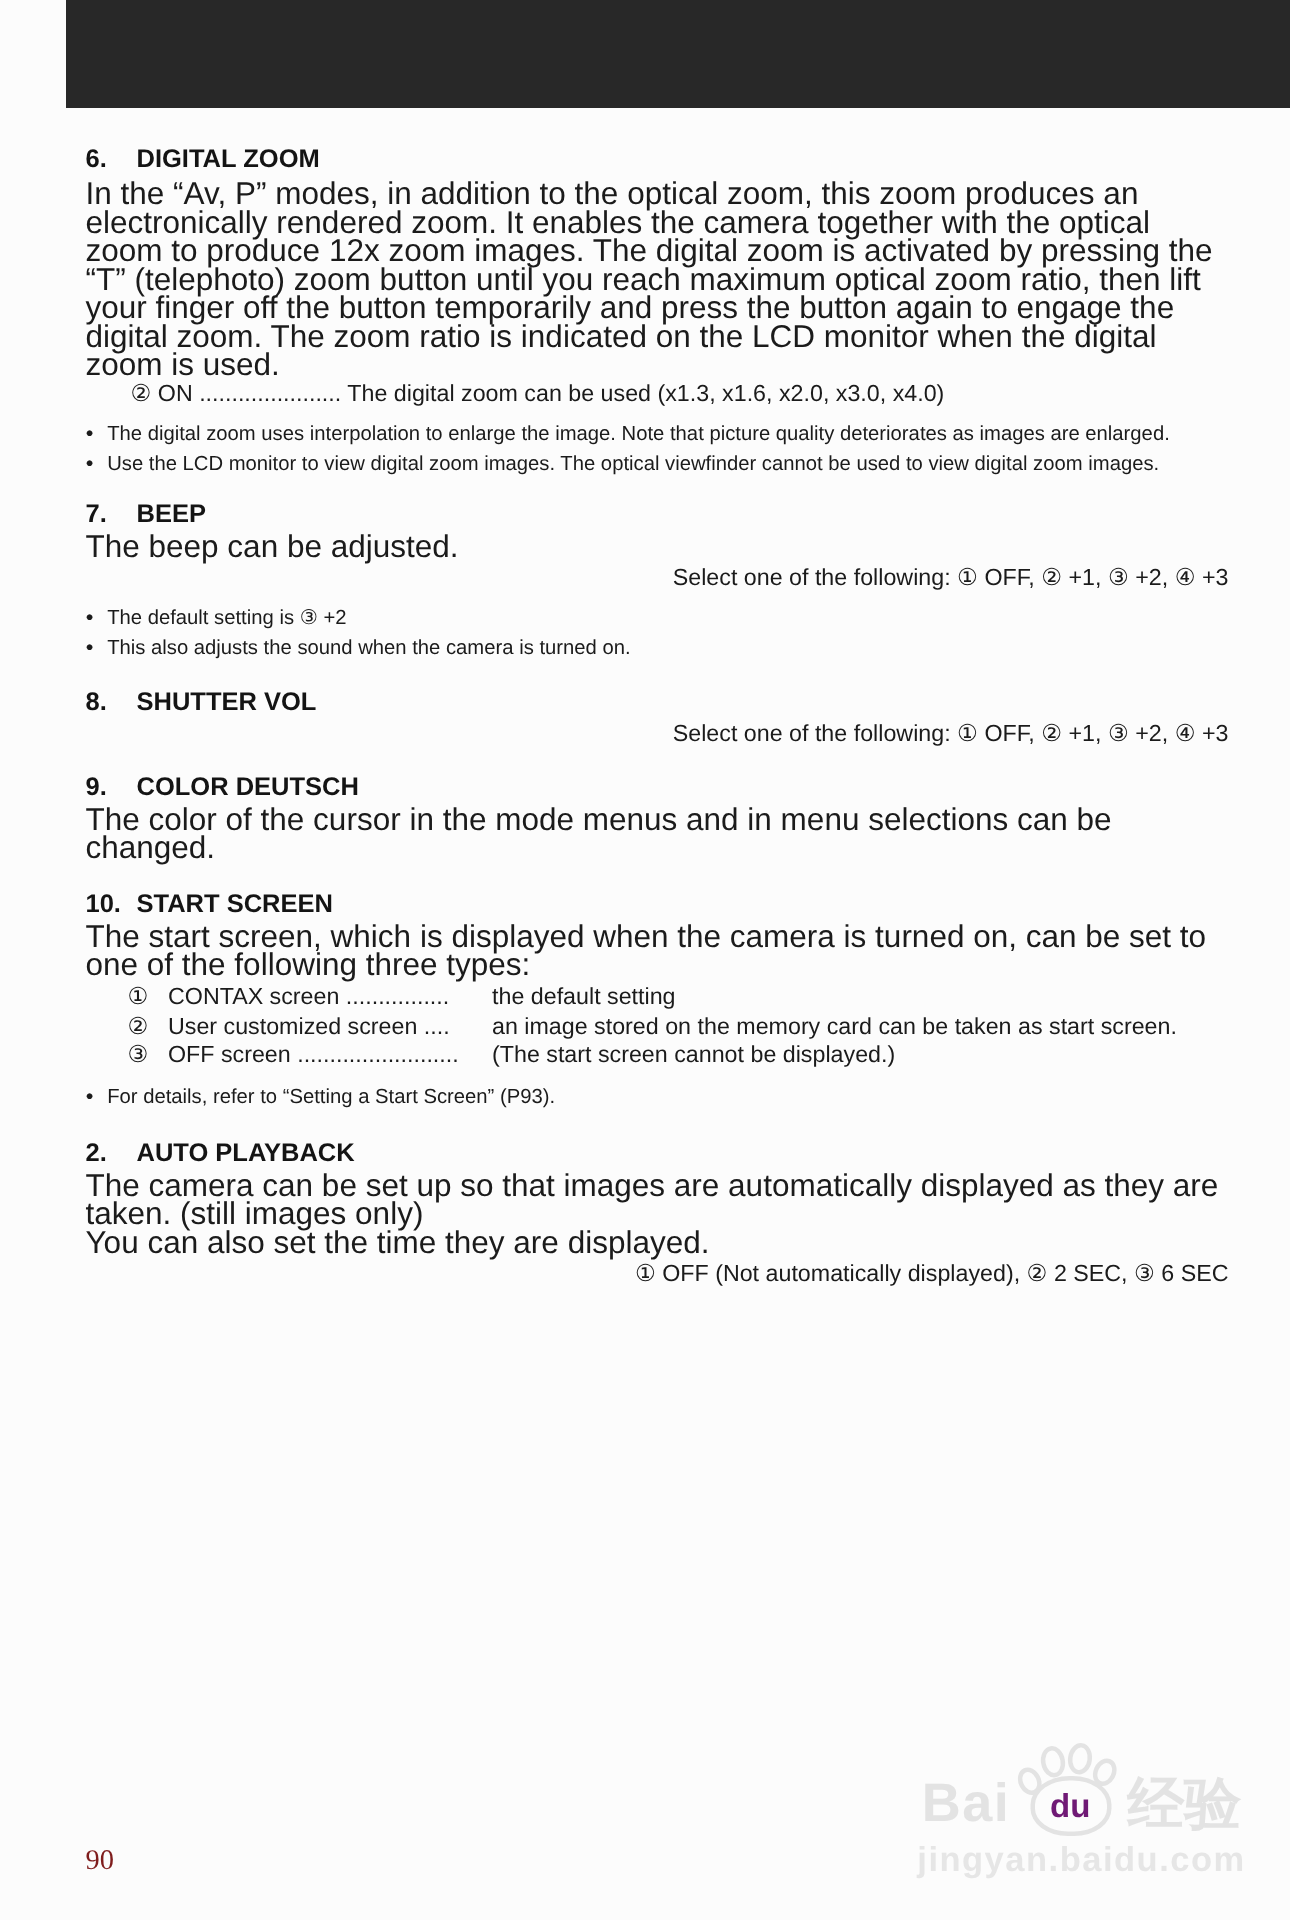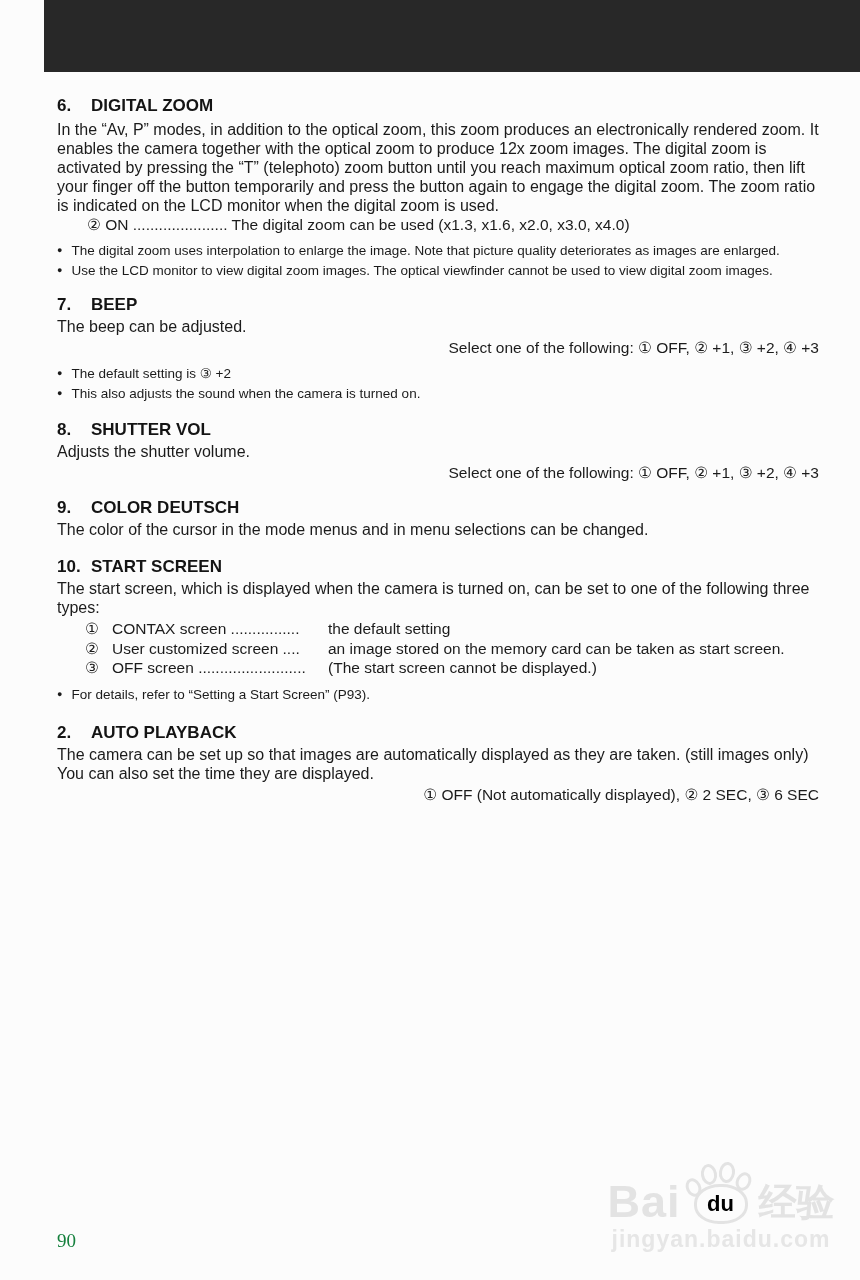--- a/index.html
+++ b/index.html
@@ -3,52 +3,52 @@
 <meta charset="utf-8">
 <style>
   html,body{margin:0;padding:0;}
   body{width:860px;height:1280px;background:#ffffff;overflow:hidden;}
   .page{position:relative;width:860px;height:1280px;background:#fcfcfc;
         font-family:"Liberation Sans",sans-serif;color:#1b1b1b;}
   .topbar{position:absolute;top:0;left:44px;right:0;height:72px;background:#282828;}
   .content{position:absolute;top:96px;left:57px;width:762px;}
   .h{display:flex;font-weight:bold;font-size:17px;line-height:20px;color:#141414;}
   .hnum{min-width:34px;}
-  .body-p{font-size:16px;line-height:19px;margin:0;white-space:pre-wrap;}
+  .body-p{font-size:21px;line-height:19px;margin:0;white-space:pre-wrap;}
   .mt2{margin-top:2px;} .mt4{margin-top:4px;}
   .mt12{margin-top:12px;} .mt16{margin-top:16px;} .mt18{margin-top:18px;}
   .mt20{margin-top:20px;}
   .opt{font-size:15.5px;line-height:19px;padding-left:30px;white-space:pre-wrap;}
   .sel{font-size:15.5px;line-height:19px;padding-left:30px;text-align:right;}
   .notes{margin-top:8px;}
   .note{display:flex;gap:9px;font-size:13.5px;line-height:17.5px;margin-top:2px;}
   .bullet{font-size:9px;line-height:17.5px;flex:0 0 auto;}
   .note-text{flex:1;}
   .item{display:flex;font-size:15.5px;line-height:19.5px;padding-left:28px;}
   .inum{flex:0 0 27px;}
   .ilabel{flex:0 0 216px;white-space:nowrap;overflow:hidden;}
   .idesc{flex:1;}
   .page-number{position:absolute;left:57px;top:1230px;
-               font-family:"Liberation Serif",serif;font-size:19px;color:#15803d;}
+               font-family:"Liberation Serif",serif;font-size:19px;color:#7f1d1d;}
   .watermark{position:absolute;left:596px;top:1162px;width:250px;color:#e3e3e3;
              text-align:center;user-select:none;}
   .wm-row{display:flex;align-items:flex-end;justify-content:center;gap:3px;
           font-weight:bold;}
-  .wm-bai{font-size:45px;line-height:44px;letter-spacing:1px;margin-top:12px;}
+  .wm-bai{font-size:36px;line-height:44px;letter-spacing:1px;margin-top:12px;}
   .wm-cn{font-size:38px;line-height:44px;font-family:"DejaVu Sans",sans-serif;}
   .paw{position:relative;width:72px;height:62px;flex:0 0 auto;}
   .toe{position:absolute;border:3px solid #e3e3e3;border-radius:50%;background:transparent;}
   .toe1{width:9px;height:13px;left:2px;top:16px;transform:rotate(-25deg);}
   .toe2{width:10px;height:15px;left:17px;top:2px;transform:rotate(-10deg);}
   .toe3{width:10px;height:15px;left:35px;top:0px;transform:rotate(8deg);}
   .toe4{width:9px;height:13px;left:52px;top:10px;transform:rotate(25deg);}
   .pad{position:absolute;left:10px;bottom:0;width:48px;height:34px;
        border:3px solid #e3e3e3;border-radius:48% 48% 46% 46%;
        display:flex;align-items:center;justify-content:center;
-       font-size:22px;font-weight:bold;color:#000000;}
+       font-size:22px;font-weight:bold;color:#701a75;}
   .wm-url{font-size:23px;font-weight:bold;color:#e6e6e6;letter-spacing:1px;
           margin-top:2px;}
 </style>
 </head>
 <body>
 
 <div class="page">
   <div class="topbar"></div>
 
   <div class="content">
@@ -89,21 +89,20 @@
           <span class="note-text">This also adjusts the sound when the camera is turned on.</span>
         </div>
       </div>
     </div>
 
     <div>
       <div class="h mt18">
         <span class="hnum">8.</span>
         <span class="htitle">SHUTTER VOL</span>
       </div>
-      <p class="body-p mt2">Adjusts the shutter volume.</p>
       <div class="sel mt2">Select one of the following: ① OFF, ② +1, ③ +2, ④ +3</div>
     </div>
 
     <div>
       <div class="h mt16">
         <span class="hnum">9.</span>
         <span class="htitle">COLOR DEUTSCH</span>
       </div>
       <p class="body-p mt2">The color of the cursor in the mode menus and in menu selections can be changed.</p>
     </div>

